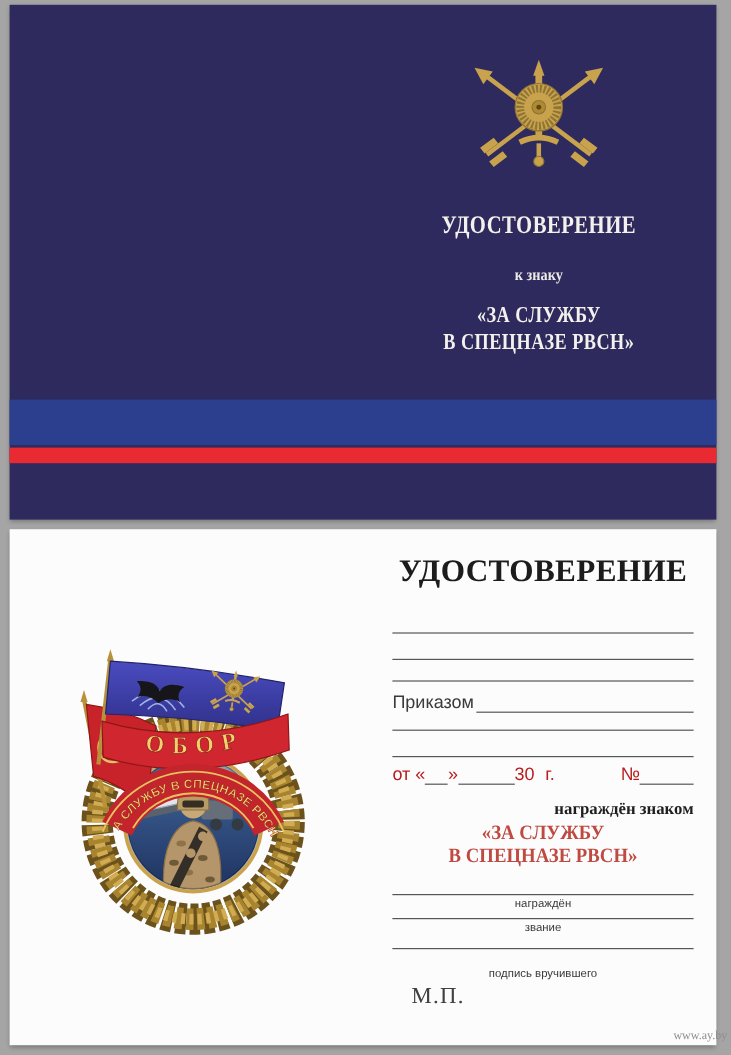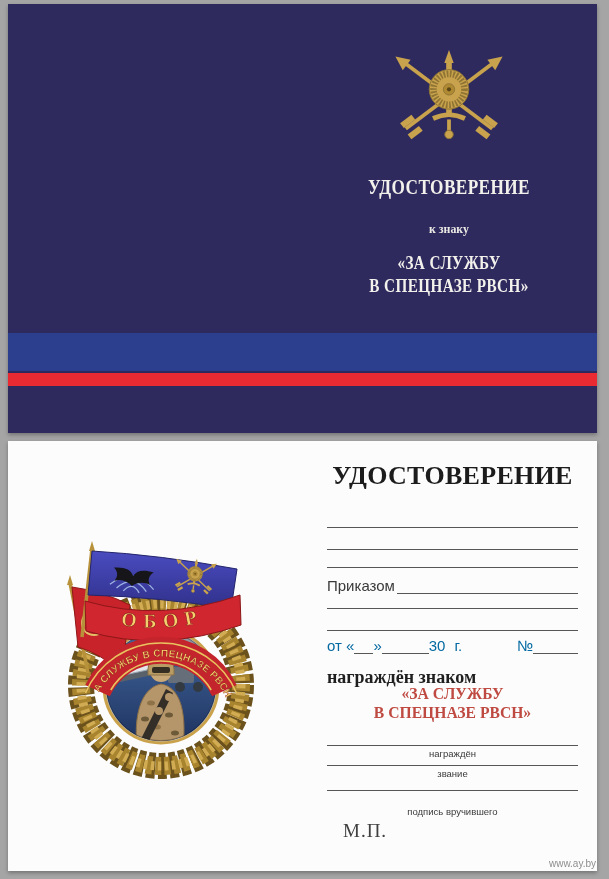--- a/index.html
+++ b/index.html
@@ -46,43 +46,43 @@
   .r1{top:86px}.r2{top:108px}.r3{top:126px}.r4{top:167px}.r5{top:189px}
   .rs1{top:304px}.rs2{top:324px}.rs3{top:349px}
   .sans{font-family:"Liberation Sans", sans-serif;justify-content:space-between;}
   .prikazom-row{
     position:absolute;top:136px;width:100%;display:flex;align-items:flex-end;
     font-size:15px;color:#3a3a3a;
   }
   .fl{flex:1;border-bottom:1.3px solid #565656;height:15px;margin-left:2px;}
   .date-row{
     position:absolute;top:196px;width:100%;display:flex;align-items:flex-end;
-    font-size:15px;color:#0369a1;white-space:pre;
+    font-size:15px;color:#b91c1c;white-space:pre;
   }
   .bl{border-bottom:1.3px solid #565656;height:15px;display:inline-block;}
   .bl1{width:19px}.bl2{width:47px}.bl3{flex:1}
   .gap1{width:9px}.gapN{width:55px}
   .awarded{
-    position:absolute;top:226px;width:100%;text-align:left;
-    font-weight:bold;font-size:18px;color:#1f1f1f;
+    position:absolute;top:226px;width:100%;text-align:right;
+    font-weight:bold;font-size:14px;color:#1f1f1f;
   }
   .award-red{
     position:absolute;top:243px;width:100%;text-align:center;
     font-weight:bold;font-size:17px;line-height:19px;color:#bf4a41;
     transform:scaleX(.92);transform-origin:center;
   }
   .cap{
     position:absolute;width:100%;text-align:center;
     font-size:9.5px;color:#3a3a3a;
   }
   .c1{top:307px}.c2{top:327px}.c3{top:365px}
   .seal{position:absolute;left:16px;top:379px;font-size:19px;color:#404040;letter-spacing:1px;}
   .watermark{
-    position:absolute;right:13px;top:858px;
-    font-family:Liberation Sans, sans-serif;font-size:10px;color:#8e8e8e;text-align:center;
+    position:absolute;right:3px;top:858px;
+    font-family:Liberation Serif, serif;font-size:10px;color:#8e8e8e;text-align:center;
   }
   .hidden-defs{position:absolute;width:0;height:0;overflow:hidden;}
 </style>
 </head>
 <body>
 
 <svg class="hidden-defs" aria-hidden="true">
   <defs>
     <g id="rvsn-emblem">
 

